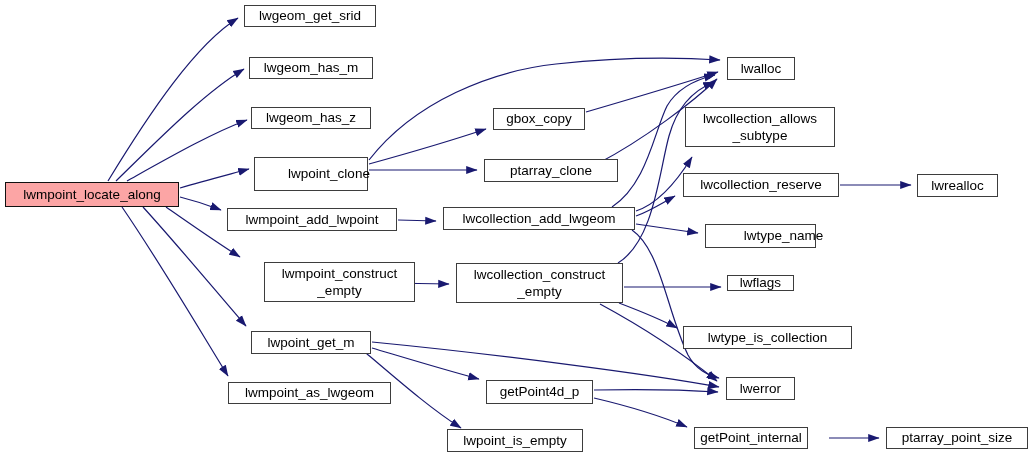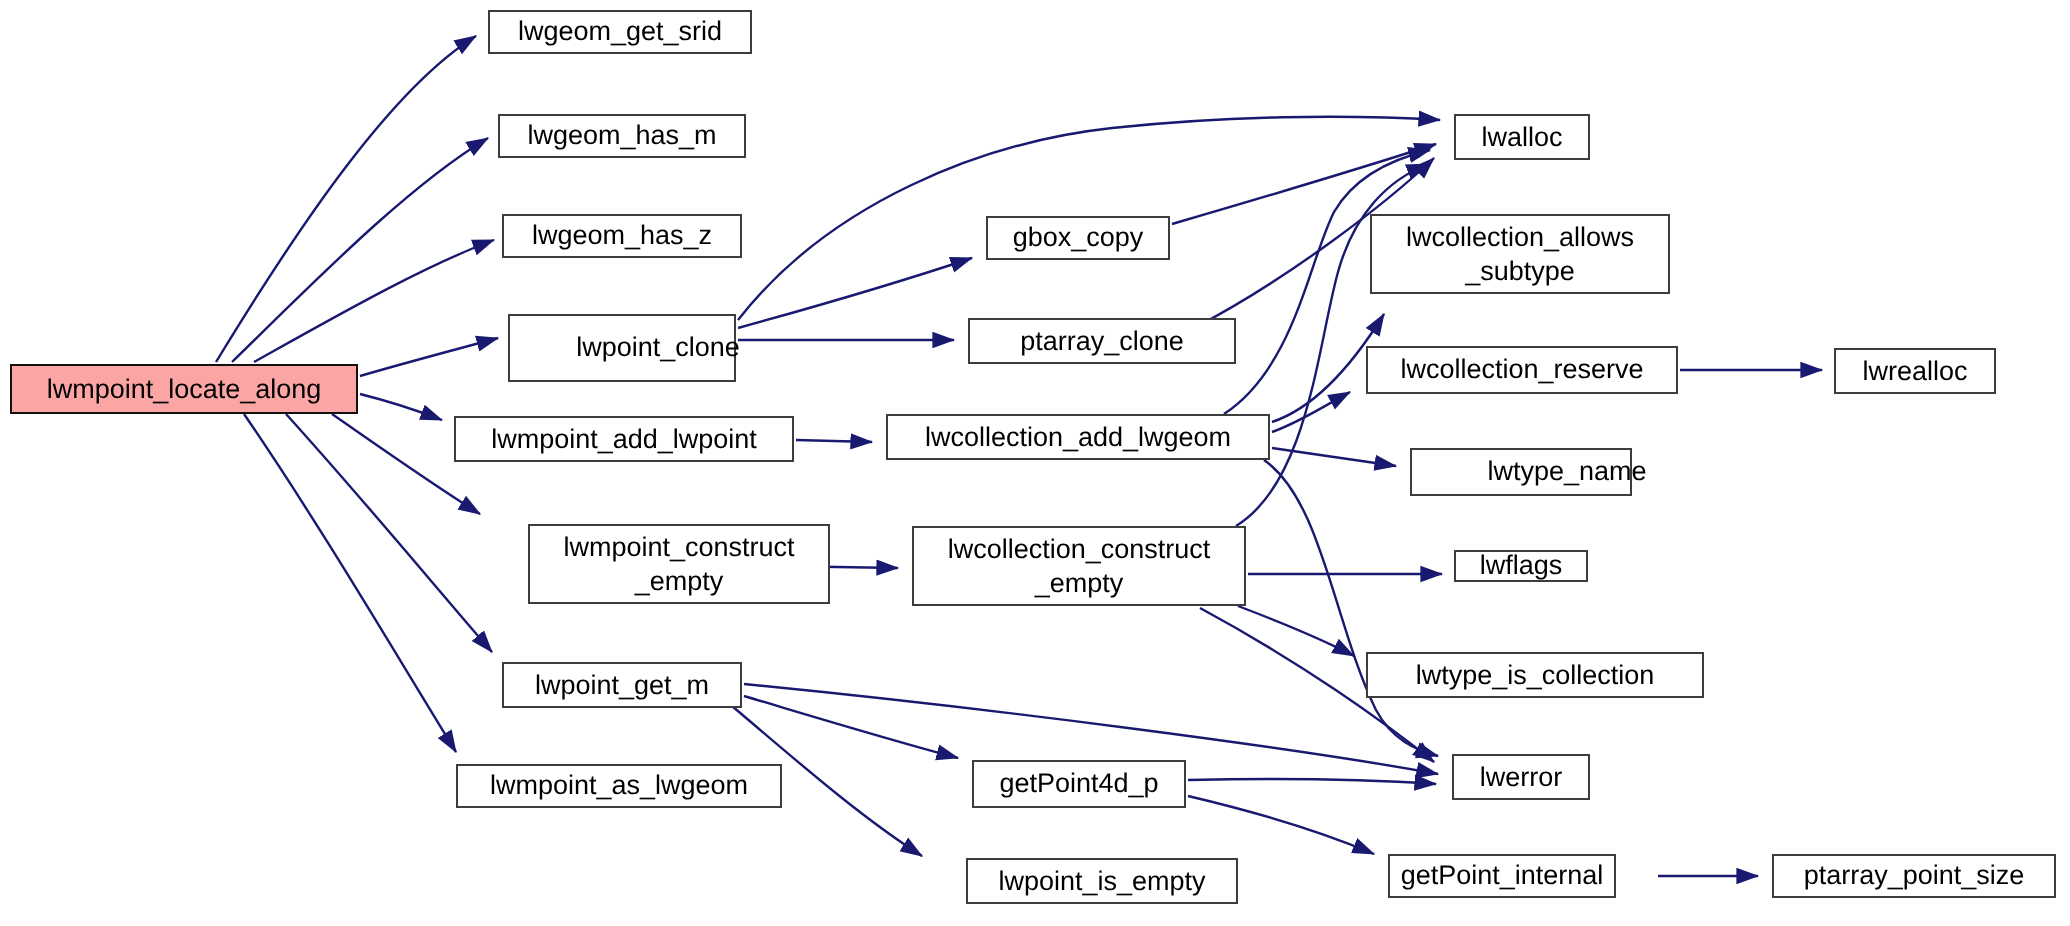--- a/index.html
+++ b/index.html
@@ -107,21 +107,21 @@
 _empty</div>
   <div class="node" style="left:251px; top:331px; width:120px; height:23px;">lwpoint_get_m</div>
   <div class="node" style="left:228px; top:382px; width:163px; height:22px;">lwmpoint_as_lwgeom</div>
 
   <div class="node" style="left:493px; top:108px; width:92px; height:22px;">gbox_copy</div>
   <div class="node" style="left:484px; top:159px; width:134px; height:23px;">ptarray_clone</div>
   <div class="node" style="left:443px; top:207px; width:192px; height:23px;">lwcollection_add_lwgeom</div>
   <div class="node" style="left:456px; top:263px; width:167px; height:40px;">lwcollection_construct
 _empty</div>
   <div class="node" style="left:486px; top:380px; width:107px; height:24px;">getPoint4d_p</div>
-  <div class="node" style="left:483px; top:429px; width:136px; height:23px;">lwpoint_is_empty</div>
+  <div class="node" style="left:447px; top:429px; width:136px; height:23px;">lwpoint_is_empty</div>
 
   <div class="node" style="left:727px; top:57px; width:68px; height:23px;">lwalloc</div>
   <div class="node" style="left:685px; top:107px; width:150px; height:40px;">lwcollection_allows
 _subtype</div>
   <div class="node" style="left:683px; top:173px; width:156px; height:24px;">lwcollection_reserve</div>
   <div class="node" style="left:705px; top:224px; width:111px; height:24px;padding-left:48px;">lwtype_name</div>
   <div class="node" style="left:727px; top:275px; width:67px; height:16px;">lwflags</div>
   <div class="node" style="left:683px; top:326px; width:169px; height:23px;">lwtype_is_collection</div>
   <div class="node" style="left:726px; top:377px; width:69px; height:23px;">lwerror</div>
   <div class="node" style="left:694px; top:427px; width:114px; height:22px;text-align:right;">getPoint_internal</div>

